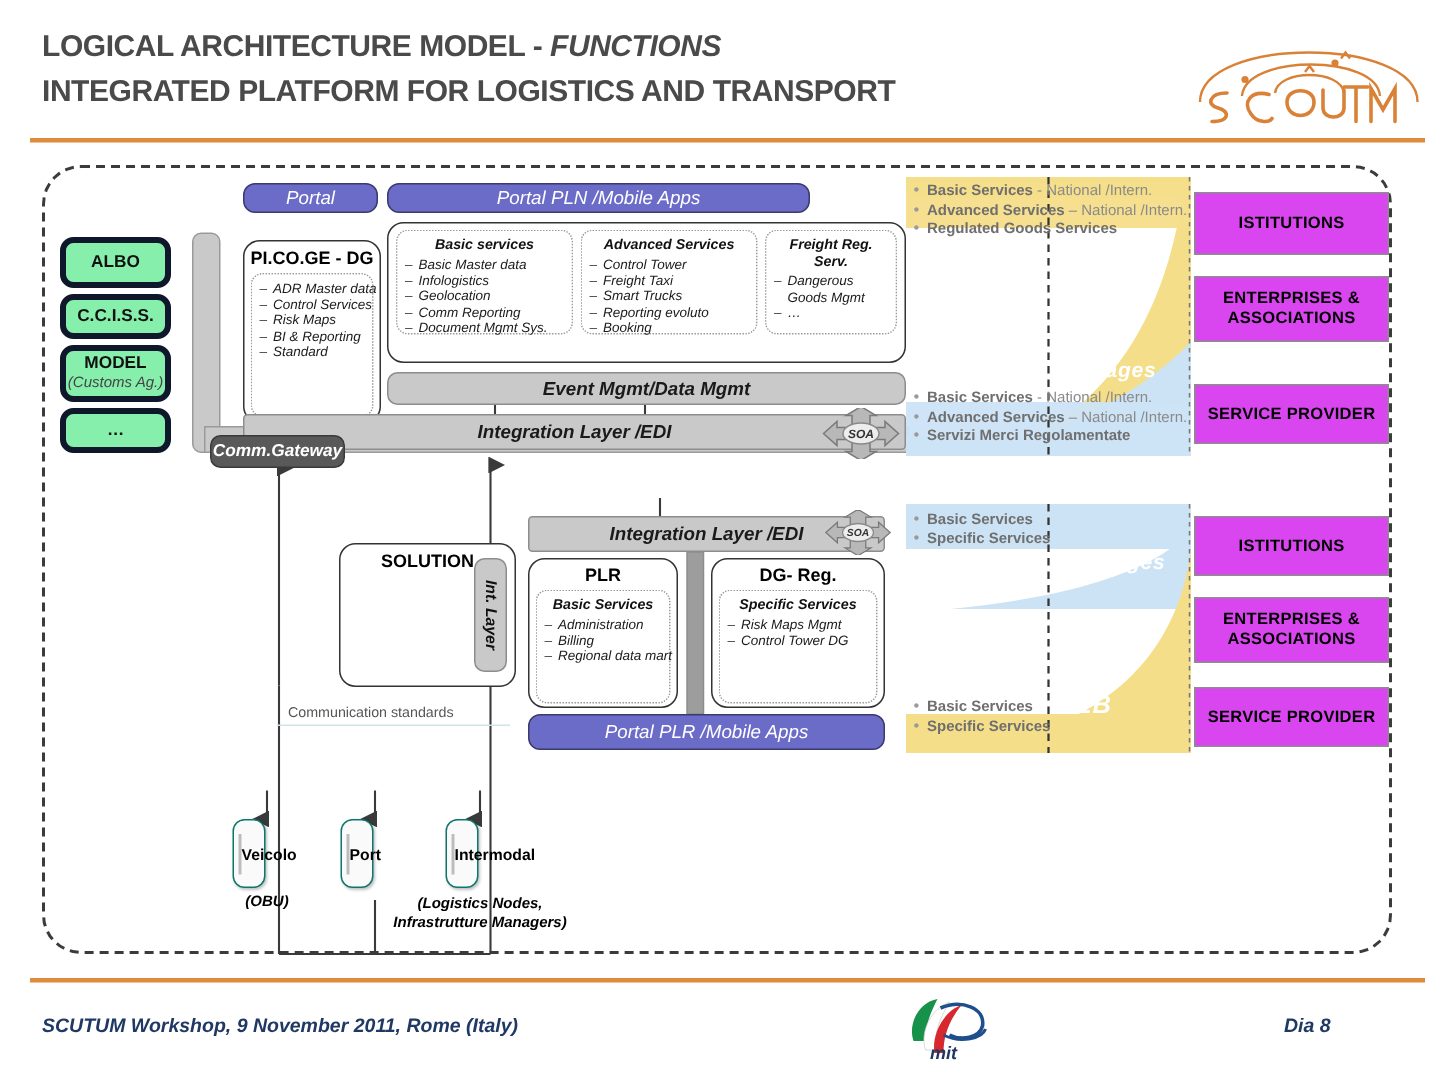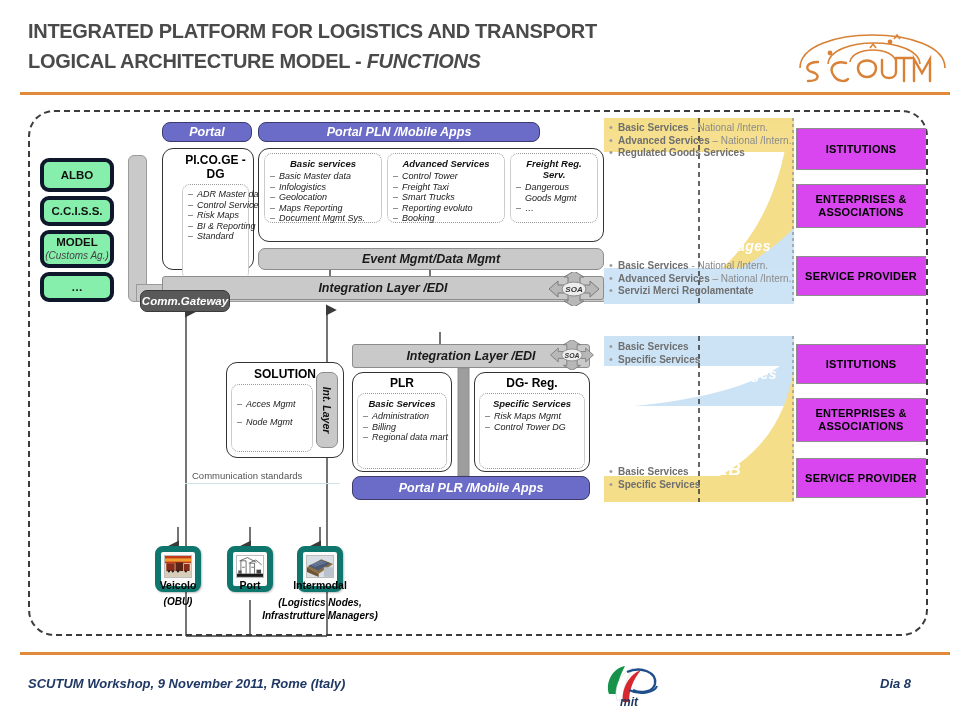--- a/index.html
+++ b/index.html
@@ -24,21 +24,21 @@
 
   
   #scutum-logo{left:790px;top:6px;width:165px;height:78px;}
 
   
   #footer-text{
     left:28px;top:676px;font-size:13px;font-weight:bold;font-style:italic;
     color:#1F3864;white-space:nowrap;
   }
   #slide-number{
-    left:880px;top:676px;font-size:13px;font-weight:bold;font-style:italic;
+    left:856px;top:676px;font-size:13px;font-weight:bold;font-style:italic;
     color:#1F3864;
   }
   #mit-logo{left:595px;top:660px;width:70px;height:48px;}
 
   
   #diagram-boundary{
     left:28px;top:110px;width:900px;height:526px;
     border:2px dashed #3b3b3b;border-radius:26px;
     box-sizing:border-box;
   }
@@ -52,21 +52,21 @@
   }
   .sqbox{
     background:#d946ef;border:1px solid #8d8d8d;
     display:flex;align-items:center;justify-content:center;
     text-align:center;font-size:11px;font-weight:bold;color:#000;
     box-sizing:border-box;line-height:13px;letter-spacing:0.2px;
   }
   .purple-bar{
     background:#6B6BC8;border:1px solid #3b3b6e;border-radius:8px;
     display:flex;align-items:center;justify-content:center;
-    color:#ffffff;font-weight:bold;font-style:italic;font-size:12.5px;
+    color:#ffffff;font-weight:normal;font-style:italic;font-size:12.5px;
     box-sizing:border-box;
   }
   .gray-bar{
     background:#C9C9C9;border:1px solid #8d8d8d;border-radius:7px;
     display:flex;align-items:center;justify-content:center;
     color:#1a1a1a;font-weight:bold;font-style:italic;font-size:12.5px;
     box-sizing:border-box;
     text-align:right;
   }
   .whitepanel{
@@ -127,46 +127,46 @@
 
   
   .svc-list{font-size:10px;line-height:12.6px;color:#8a8a8a;white-space:nowrap;}
   .svc-list .b{color:#6f6f6f;font-weight:bold;}
   .svc-list .row{position:relative;padding-left:10px;}
   .svc-list .row:before{content:"\2022";position:absolute;left:1px;top:-1px;
     font-size:11px;color:#9a9a9a;}
 
   
   .device{
-    width:46px;height:46px;background:#FAFAFA;
-    border:6px solid #0f766e;border-radius:8px;
+    width:22px;height:46px;background:#FAFAFA;
+    border:1px solid #0f766e;border-radius:8px;
     box-sizing:border-box;padding:3px;
-    display:flex;flex-direction:column;align-items:center;
+    display:flex;flex-direction:row;align-items:center;
     box-shadow:1px 1px 2px rgba(0,0,0,0.25);
   }
   .device .thumb{width:100%;height:27px;border:1px solid #bdbdbd;box-sizing:border-box;}
   .device .dlabel{
     font-size:10.5px;font-weight:bold;color:#000;margin-top:1px;line-height:12px;
   }
   .dsub{
     font-size:10px;font-style:italic;font-weight:bold;color:#000;
     text-align:center;line-height:12px;
   }
   #comm-standards{
     left:192px;top:470px;font-size:9.5px;color:#555;white-space:nowrap;
   }
   #comm-standards-line{left:185px;top:483px;width:155px;height:1px;
     background:#cfe3ea;}
 </style>
 </head>
 <body>
 
 <div class="abs" id="header-title">
+  <div class="line"><span>LOGICAL ARCHITECTURE MODEL - </span><span class="ital">FUNCTIONS</span></div>
   <div class="line">INTEGRATED PLATFORM FOR LOGISTICS AND TRANSPORT</div>
-  <div class="line"><span>LOGICAL ARCHITECTURE MODEL - </span><span class="ital">FUNCTIONS</span></div>
 </div>
 <div class="abs" id="header-rule"></div>
 
 <div class="abs" id="scutum-logo">
   <svg width="165" height="78" viewBox="0 0 165 78">
     <g fill="none" stroke="#D98237" stroke-width="1.6">
       <path d="M10 62 C10 18, 155 18, 155 62"></path>
       <path d="M38 58 C40 30, 128 30, 130 58"></path>
       <path d="M60 56 C62 40, 104 40, 106 56"></path>
       <path d="M104 33 l3 -4 l3 4"></path>
@@ -245,42 +245,42 @@
   <span>Comm.Gateway</span>
 </div>
 
 <div class="abs purple-bar" style="left:162px;top:122px;width:90px;height:20px;">
   <span>Portal</span>
 </div>
 <div class="abs purple-bar" style="left:258px;top:122px;width:282px;height:20px;">
   <span>Portal PLN /Mobile Apps</span>
 </div>
 
-<div class="abs whitepanel" style="left:162px;top:148px;width:92px;height:122px;padding:4px 4px 0 19px;">
+<div class="abs whitepanel" style="left:162px;top:160px;width:92px;height:122px;padding:4px 4px 0 4px;">
   <div class="panel-title">PI.CO.GE - DG</div>
   <div class="innerbox" style="height:96px;margin-top:3px;">
     <ul>
       <li>ADR Master data</li>
       <li>Control Services</li>
       <li>Risk Maps</li>
       <li>BI &amp; Reporting</li>
       <li>Standard</li>
     </ul>
   </div>
 </div>
 
 <div class="abs whitepanel" style="left:258px;top:148px;width:346px;height:94px;padding:2px 5px 0 5px;">
   <div style="display:flex;gap:5px;margin-top:2px;">
     <div class="innerbox" style="width:118px;height:70px;">
       <div class="ib-title">Basic services</div>
       <ul>
         <li>Basic Master data</li>
         <li>Infologistics</li>
         <li>Geolocation</li>
-        <li>Maps Reporting</li>
+        <li>Comm Reporting</li>
         <li>Document Mgmt Sys.</li>
       </ul>
     </div>
     <div class="innerbox" style="width:118px;height:70px;">
       <div class="ib-title">Advanced Services</div>
       <ul>
         <li>Control Tower</li>
         <li>Freight Taxi</li>
         <li>Smart Trucks</li>
         <li>Reporting evoluto</li>
@@ -343,26 +343,20 @@
 </div>
 <div class="abs sqbox" style="left:796px;top:184px;width:130px;height:44px;">
   <span>ENTERPRISES &amp; ASSOCIATIONS</span>
 </div>
 <div class="abs sqbox" style="left:796px;top:256px;width:130px;height:40px;">
   <span>SERVICE PROVIDER</span>
 </div>
 
 <div class="abs whitepanel" style="left:226px;top:362px;width:118px;height:96px;padding:4px 4px 0 4px;">
   <div class="panel-title">SOLUTION</div>
-  <div class="innerbox" style="width:82px;height:68px;margin-top:3px;padding-top:10px;">
-    <ul>
-      <li style="line-height:18px;">Acces Mgmt</li>
-      <li style="line-height:18px;">Node Mgmt</li>
-    </ul>
-  </div>
 </div>
 <div class="abs" id="int-layer-bar">
   <span>Int. Layer</span>
 </div>
 
 <div class="abs gray-bar" style="left:352px;top:344px;width:238px;height:24px;border-radius:3px;">
   <span>Integration Layer /EDI</span>
 </div>
 <div class="abs" style="left:548px;top:340px;width:48px;height:30px;z-index:7;">
   <svg width="48" height="30" viewBox="0 0 56 34">

